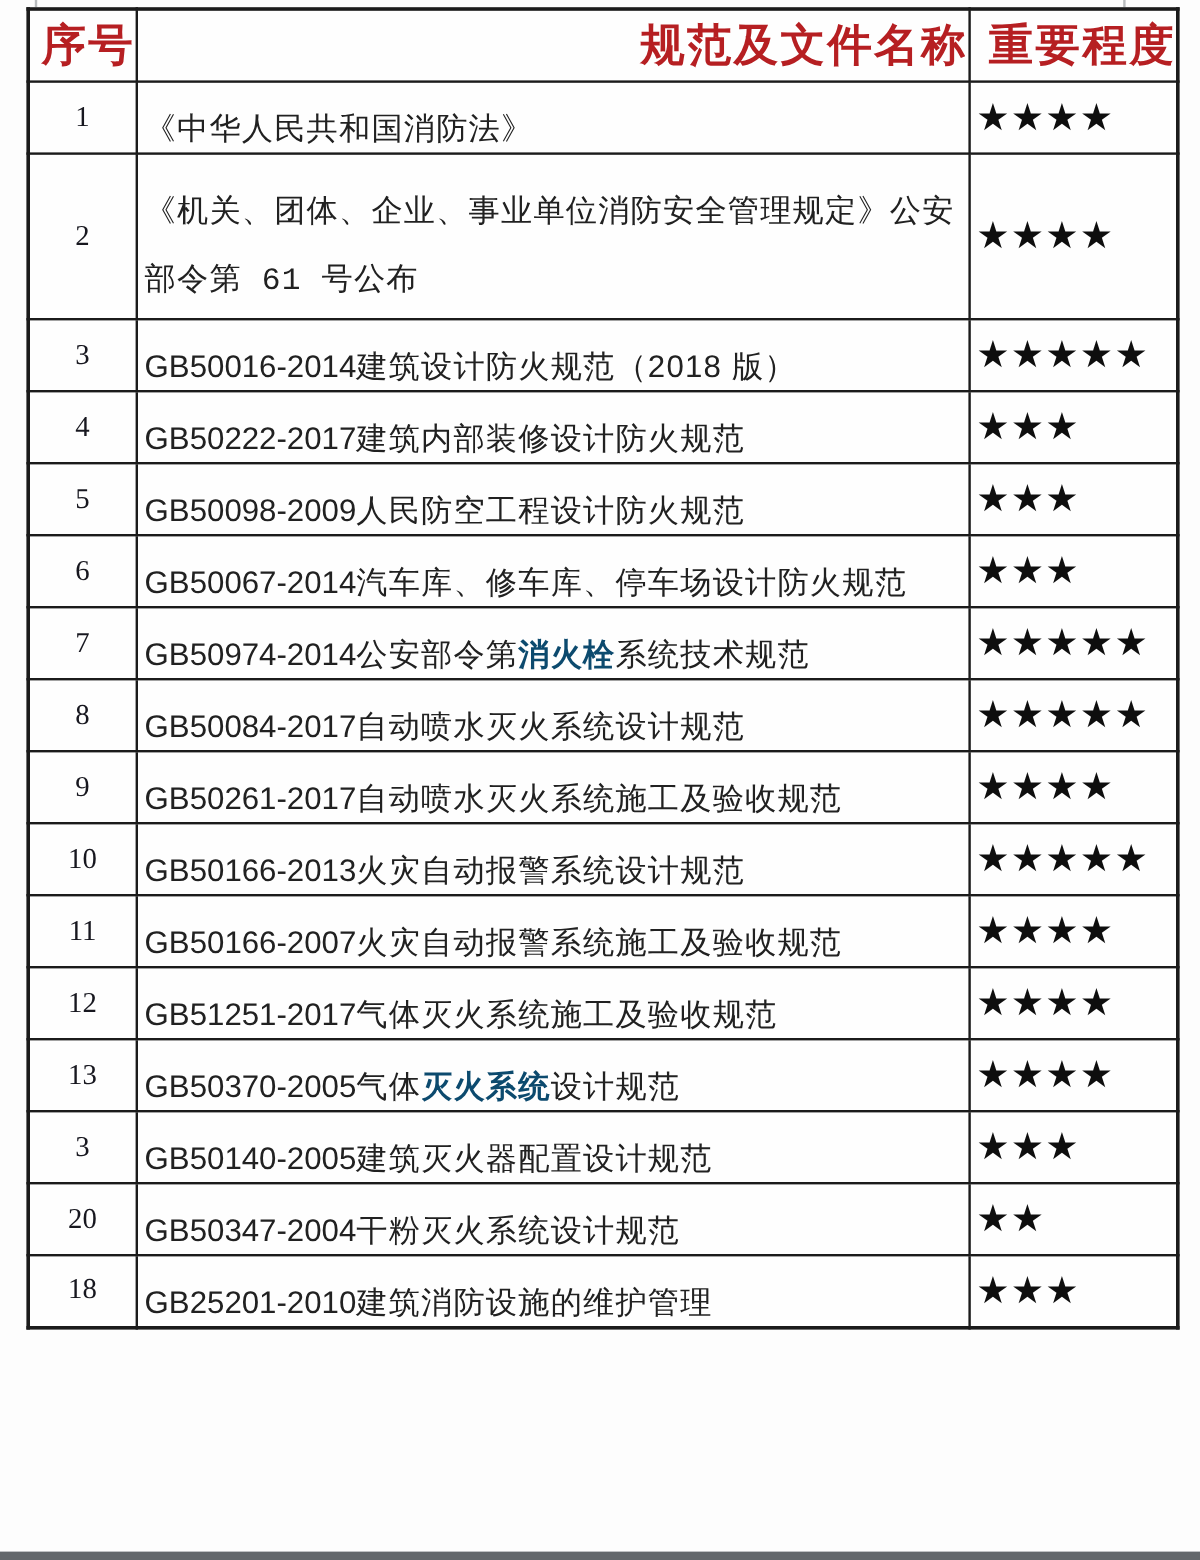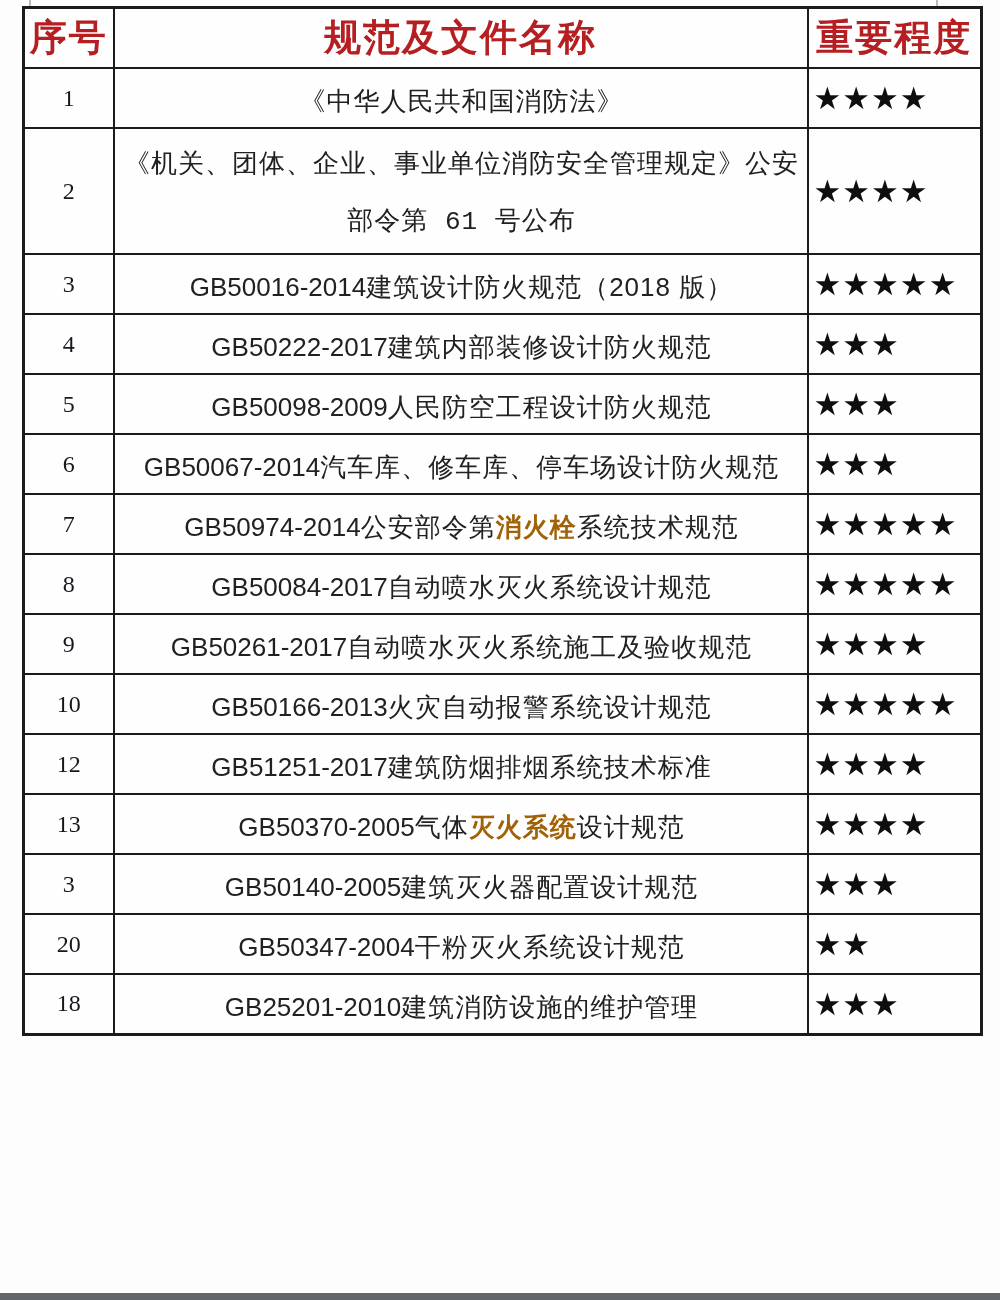--- a/index.html
+++ b/index.html
@@ -29,47 +29,46 @@
 
   th,td{border:2px solid #1b1b1b;padding:0;vertical-align:middle;}
 
   thead th{
     height:58px;
     font-size:37px;
     font-weight:700;
     color:#b61f22;
     letter-spacing:2px;
     font-family:"Liberation Serif","DejaVu Serif",serif;
-    text-align:center;
+    text-align:right;
   }
 
   tbody tr{height:60px;}
   tbody tr.tall{height:121px;}
 
   td.cell-no{
     text-align:center;
     font-family:"Liberation Serif","DejaVu Serif",serif;
     font-size:24px;
     color:#17171f;
   }
   td.cell-name{
-    padding:8px 4px 2px 6px;
+    padding:20px 4px 2px 6px;
     font-size:26px;
     color:#212121;
     letter-spacing:1px;
     line-height:1.25;
-    text-align:center;
   }
   tr.tall td.cell-name{line-height:57px;font-family:Liberation Mono, monospace;}
   td.cell-name .code{
     letter-spacing:0;
     white-space:nowrap;
   }
   td.cell-name .seg.red{
-    color:#a16207;
+    color:#0c4a6e;
     font-weight:700;
   }
   td.cell-stars{
     padding-left:5px;
     font-size:31px;
     letter-spacing:1px;
     color:#0e0e0e;
     font-family:"DejaVu Sans",sans-serif;
     white-space:nowrap;
   }
@@ -145,22 +144,27 @@
     <td class="cell-no">9</td>
     <td class="cell-name"><span class="code">GB50261-2017</span><span class="seg">自动喷水灭火系统施工及验收规范</span></td>
     <td class="cell-stars">★★★★</td>
   </tr>
       <tr>
     <td class="cell-no">10</td>
     <td class="cell-name"><span class="code">GB50166-2013</span><span class="seg">火灾自动报警系统设计规范</span></td>
     <td class="cell-stars">★★★★★</td>
   </tr>
       <tr>
+    <td class="cell-no">11</td>
+    <td class="cell-name"><span class="code">GB50166-2007</span><span class="seg">火灾自动报警系统施工及验收规范</span></td>
+    <td class="cell-stars">★★★★</td>
+  </tr>
+      <tr>
     <td class="cell-no">12</td>
-    <td class="cell-name"><span class="code">GB51251-2017</span><span class="seg">建筑防烟排烟系统技术标准</span></td>
+    <td class="cell-name"><span class="code">GB51251-2017</span><span class="seg">气体灭火系统施工及验收规范</span></td>
     <td class="cell-stars">★★★★</td>
   </tr>
       <tr>
     <td class="cell-no">13</td>
     <td class="cell-name"><span class="code">GB50370-2005</span><span class="seg">气体</span><span class="seg red">灭火系统</span><span class="seg">设计规范</span></td>
     <td class="cell-stars">★★★★</td>
   </tr>
       <tr>
     <td class="cell-no">3</td>
     <td class="cell-name"><span class="code">GB50140-2005</span><span class="seg">建筑灭火器配置设计规范</span></td>

